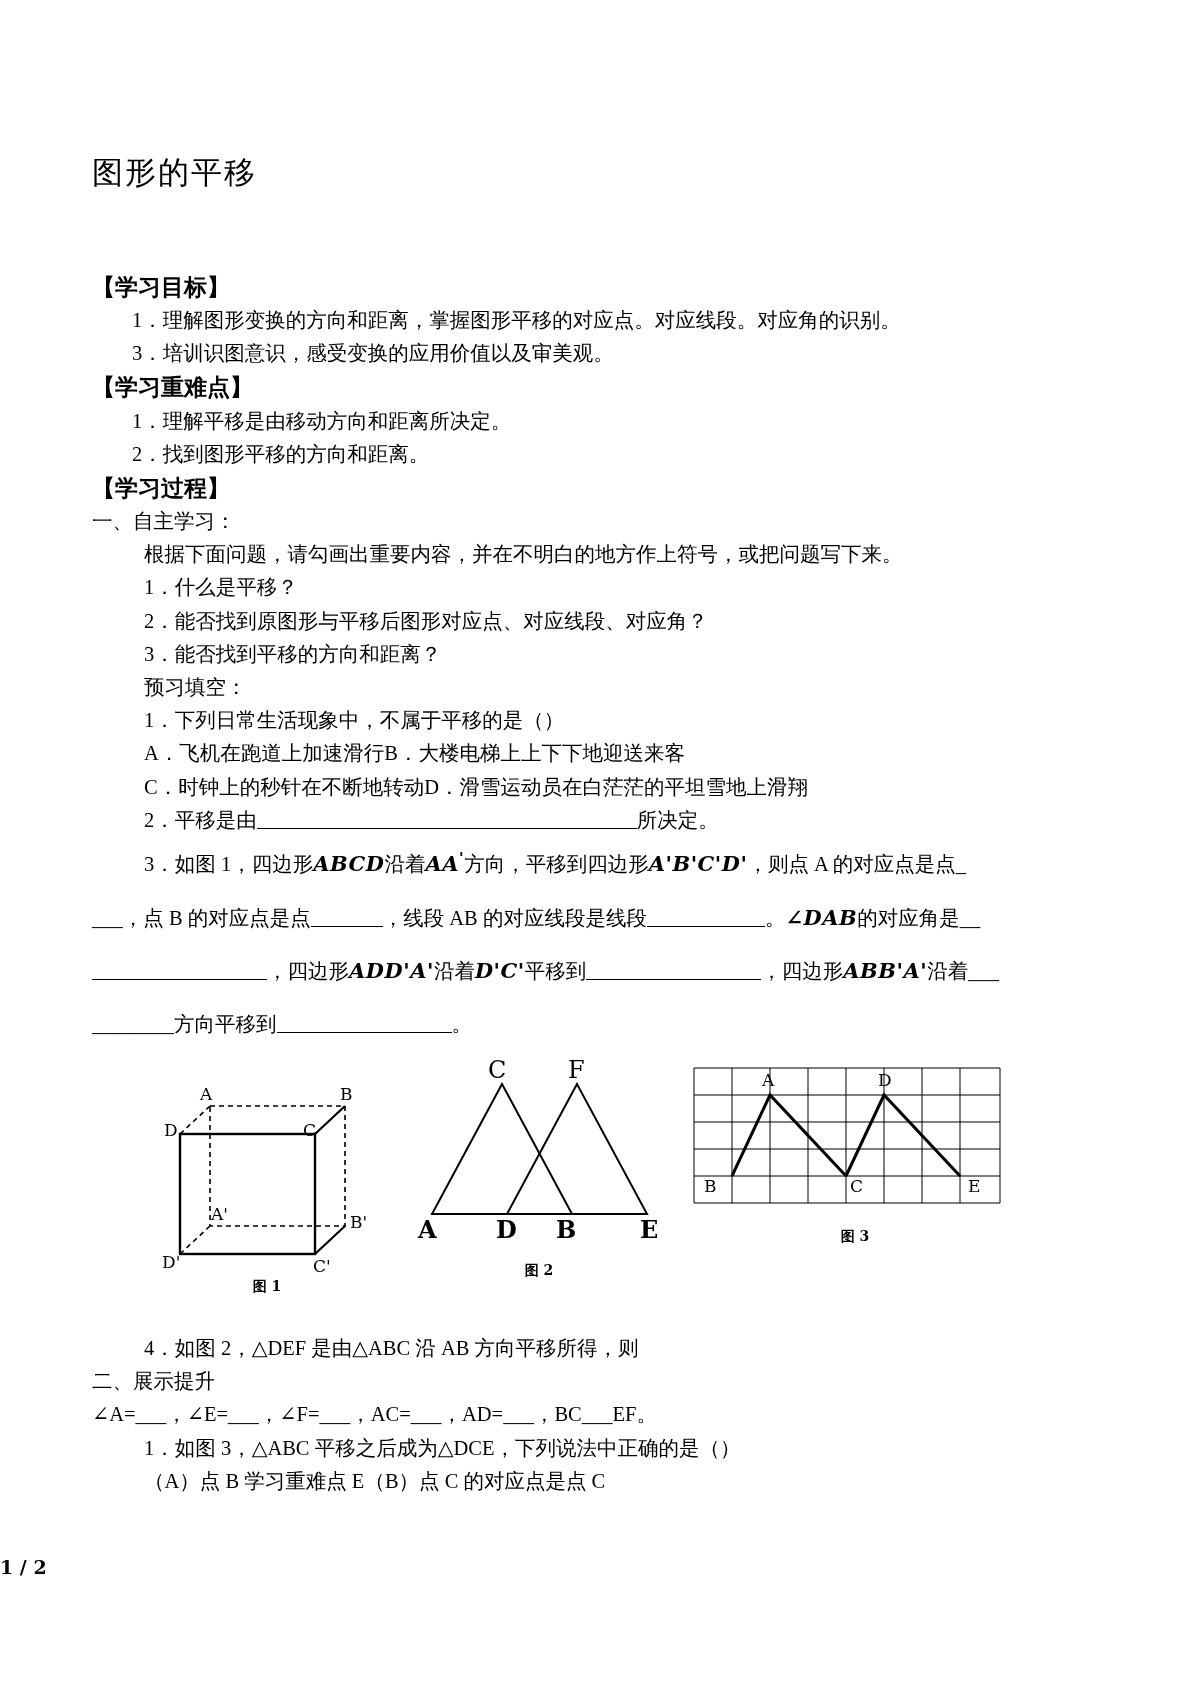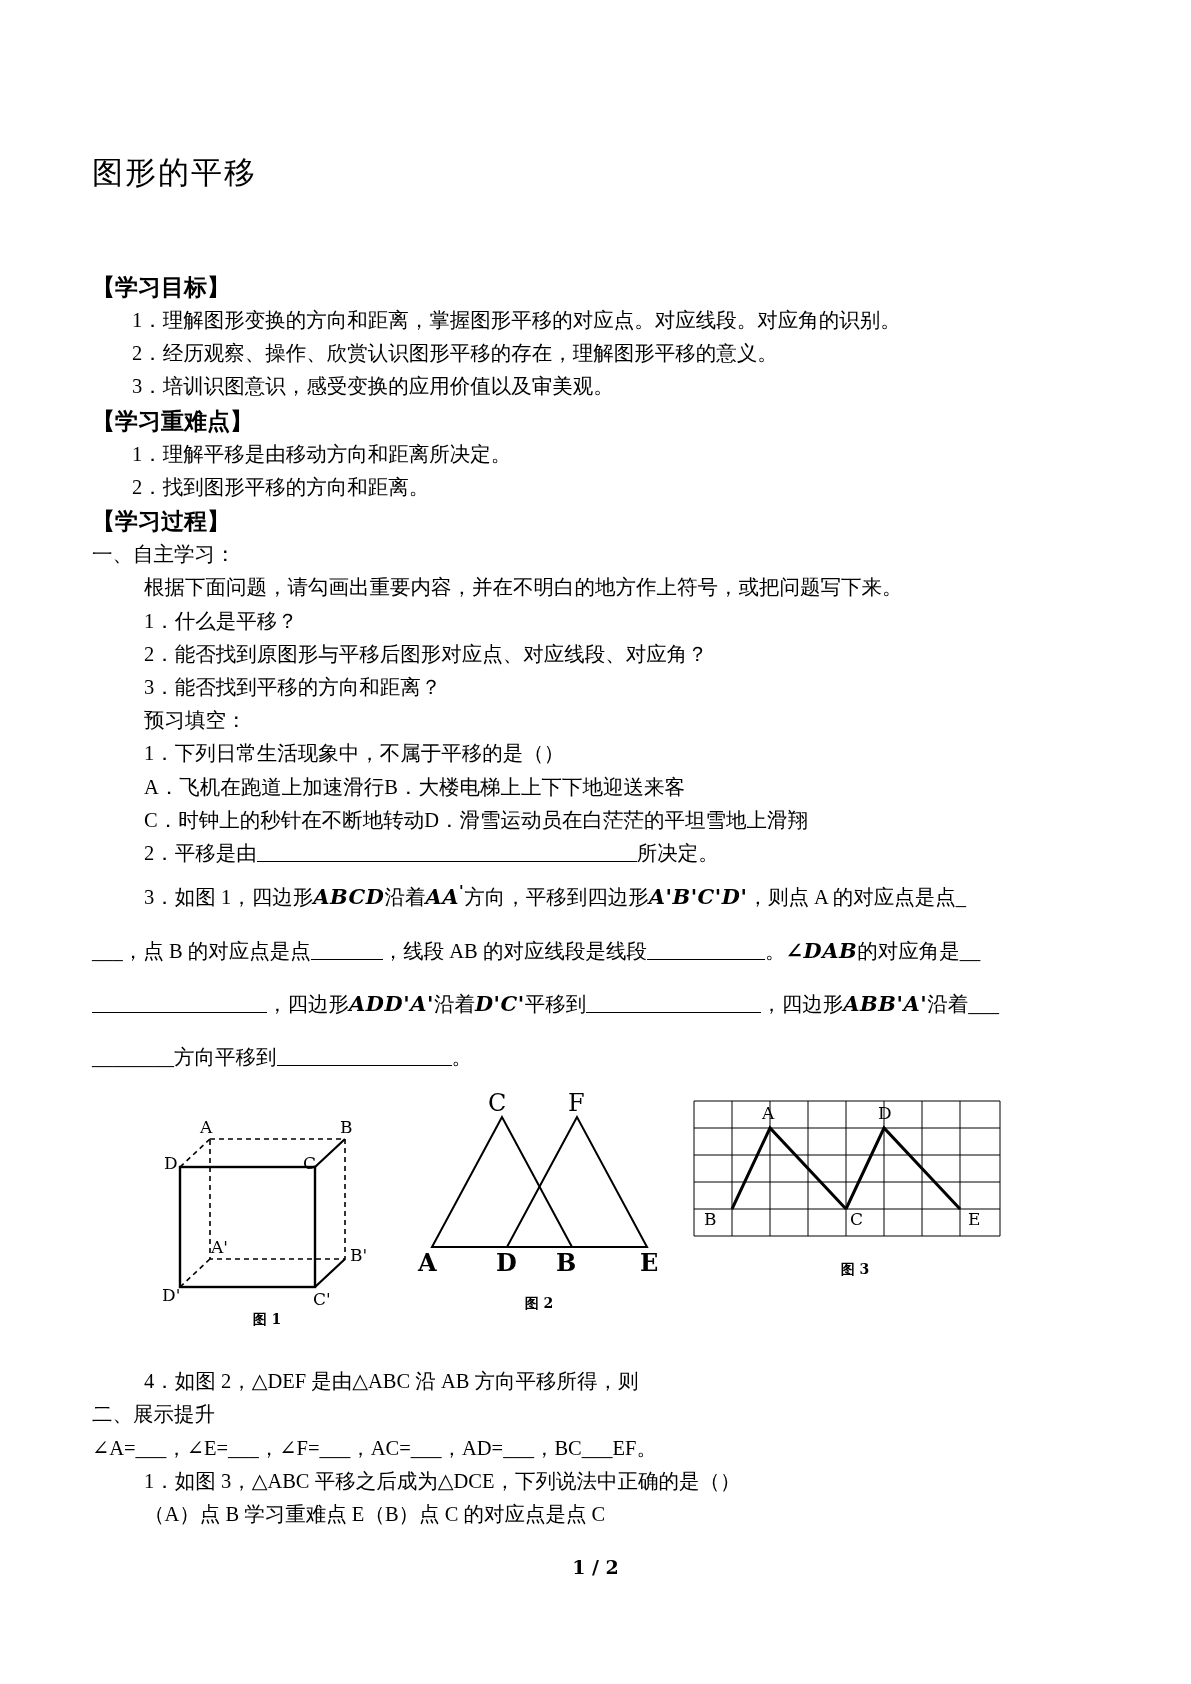--- a/index.html
+++ b/index.html
@@ -107,39 +107,37 @@
     position: absolute;
     font-family: "DejaVu Serif", serif;
     font-size: 17px;
     line-height: 1;
   }
   .page-num {
     position: absolute;
     bottom: 106px;
     left: 0;
     width: 1191px;
-    text-align: center;
     font-size: 19px;
     font-weight: bold;
     font-family: "DejaVu Serif", serif;
     margin-top: 45px;
   }
 </style>
 </head>
 <body>
 
 <div class="page">
   <div class="content">
 
     <h1 class="doc-title">图形的平移</h1>
     <div class="gap-after-title"></div>
 
     <div class="sec-head">【学习目标】</div>
     <div class="line indent1">1．理解图形变换的方向和距离，掌握图形平移的对应点。对应线段。对应角的识别。</div>
-    <div class="line indent1">2．经历观察、操作、欣赏认识图形平移的存在，理解图形平移的意义。</div>
     <div class="line indent1">3．培训识图意识，感受变换的应用价值以及审美观。</div>
 
     <div class="sec-head">【学习重难点】</div>
     <div class="line indent1">1．理解平移是由移动方向和距离所决定。</div>
     <div class="line indent1">2．找到图形平移的方向和距离。</div>
 
     <div class="sec-head">【学习过程】</div>
     <div class="line indent0">一、自主学习：</div>
     <div class="line indent2">根据下面问题，请勾画出重要内容，并在不明白的地方作上符号，或把问题写下来。</div>
     <div class="line indent2">1．什么是平移？</div>

